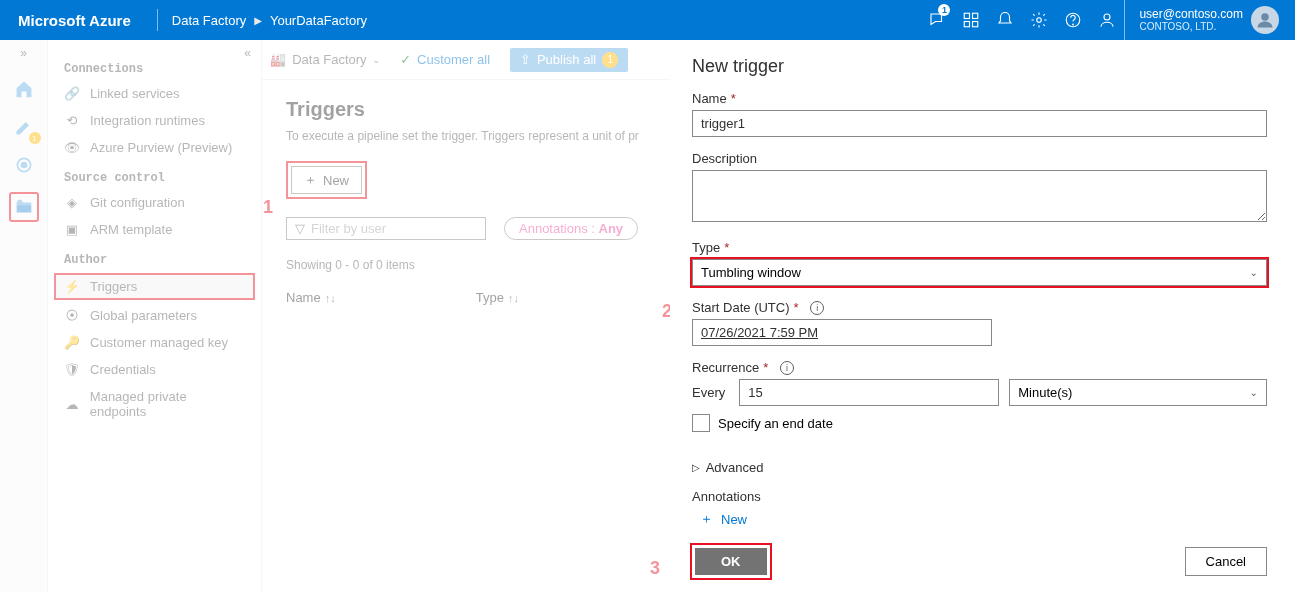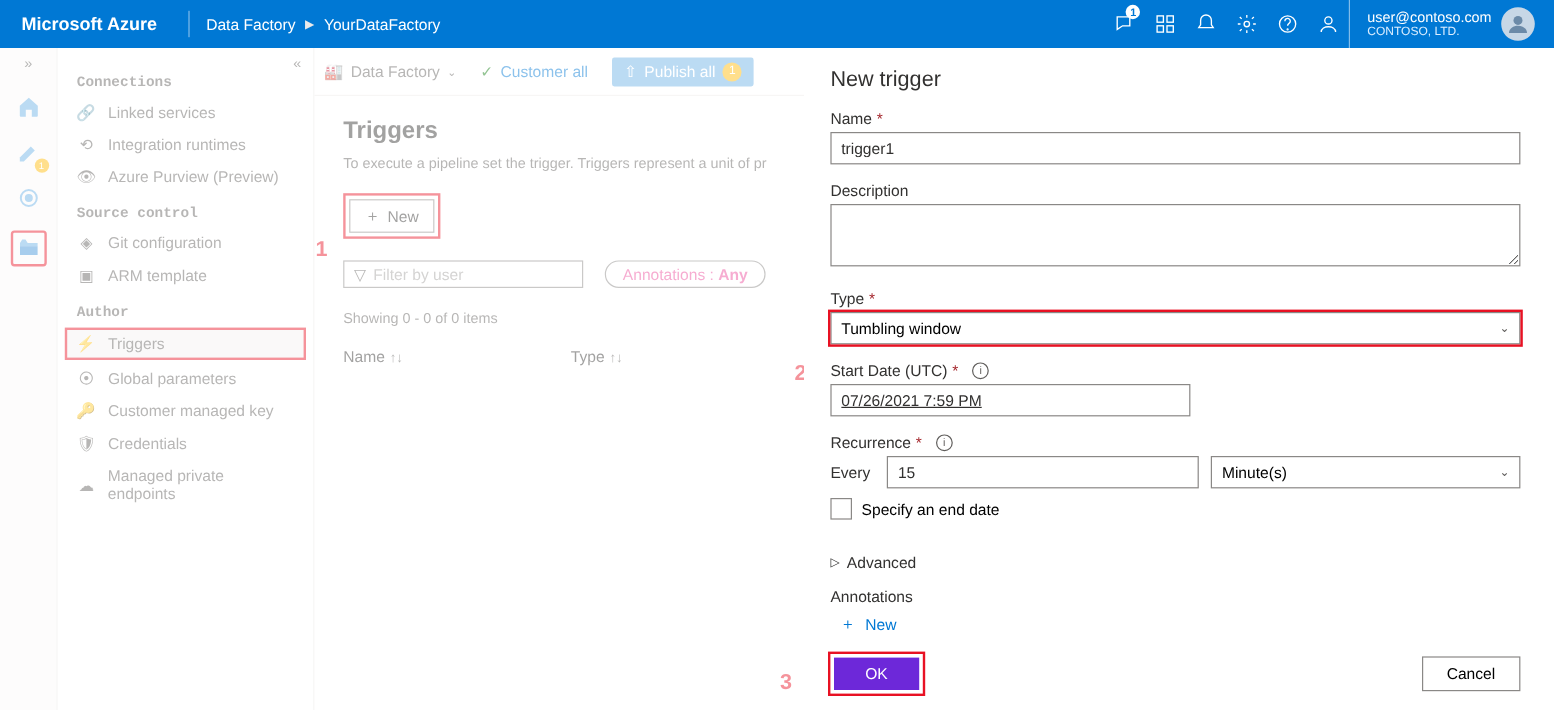--- a/index.html
+++ b/index.html
@@ -83,21 +83,21 @@
   .row-inline .txt-input.small { width:260px;}
   .row-inline .prefix { font-size:13px; color:#323130; margin-right:4px;}
   .row-inline .select-box { flex:1;text-align:right;}
   .chk-row { display:flex; align-items:center; gap:8px; font-size:13px; margin-top:8px;}
   .chk { width:18px;height:18px;border:1px solid #8a8886; }
   .adv-row { display:flex;align-items:center;gap:6px;font-size:13px;color:#323130;margin-top:14px;cursor:pointer;}
   .adv-row .tri { font-size:10px;}
   .section-label { font-size:13px; color:#323130; margin-top:14px; margin-bottom:6px;}
   .plus-new { display:flex;align-items:center;gap:8px;font-size:13px;color:#0078d4;cursor:pointer; padding-left:8px;}
   .btn-row { margin-top:auto; display:flex; align-items:center; gap:18px; padding:12px 0 14px 0;}
-  .btn-primary { background:#6d28d9; color:#fff; border:none; padding:6px 26px; font-size:13px; cursor:pointer;}
+  .btn-primary { background:#737373; color:#fff; border:none; padding:6px 26px; font-size:13px; cursor:pointer;font-weight:bold;}
   .btn-secondary { background:#fff; border:1px solid #8a8886; padding:6px 20px; font-size:13px; cursor:pointer; margin-left:auto;}
   .ok-highlight { outline:2px solid #e81123; padding:3px; display:inline-block;}
 </style>
 </head>
 <body>
 
 <div class="top-header">
   <span class="brand">Microsoft Azure</span>
   <span class="divider-v"></span>
   <span class="crumb link">Data Factory</span>

